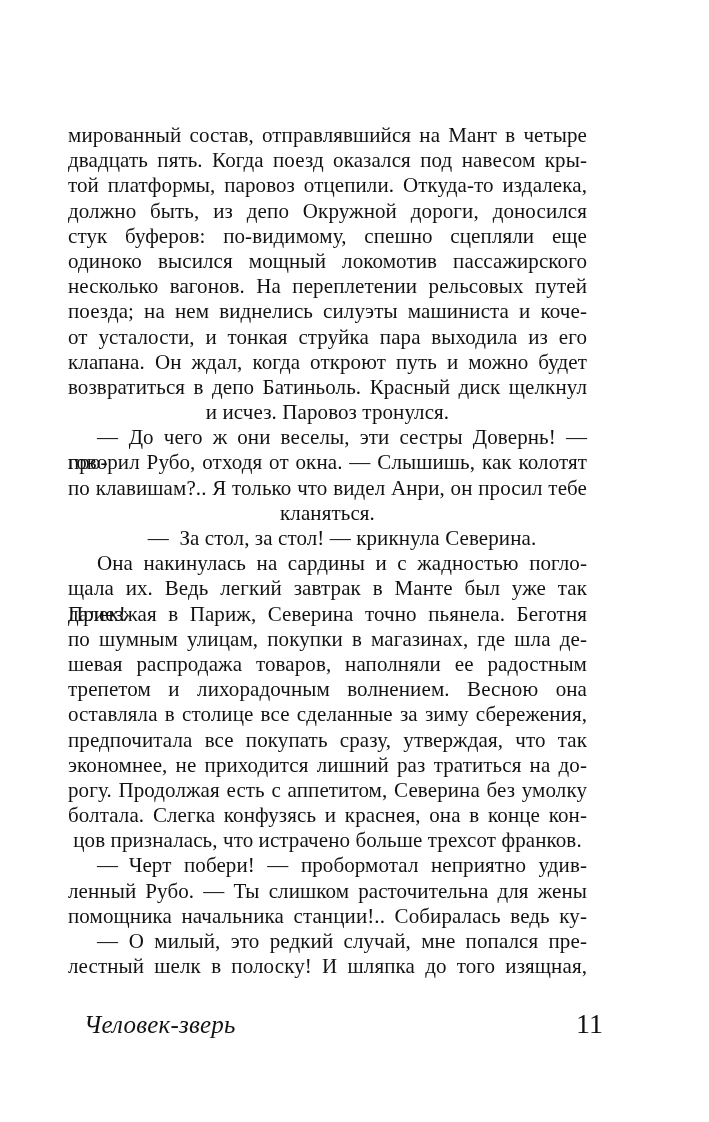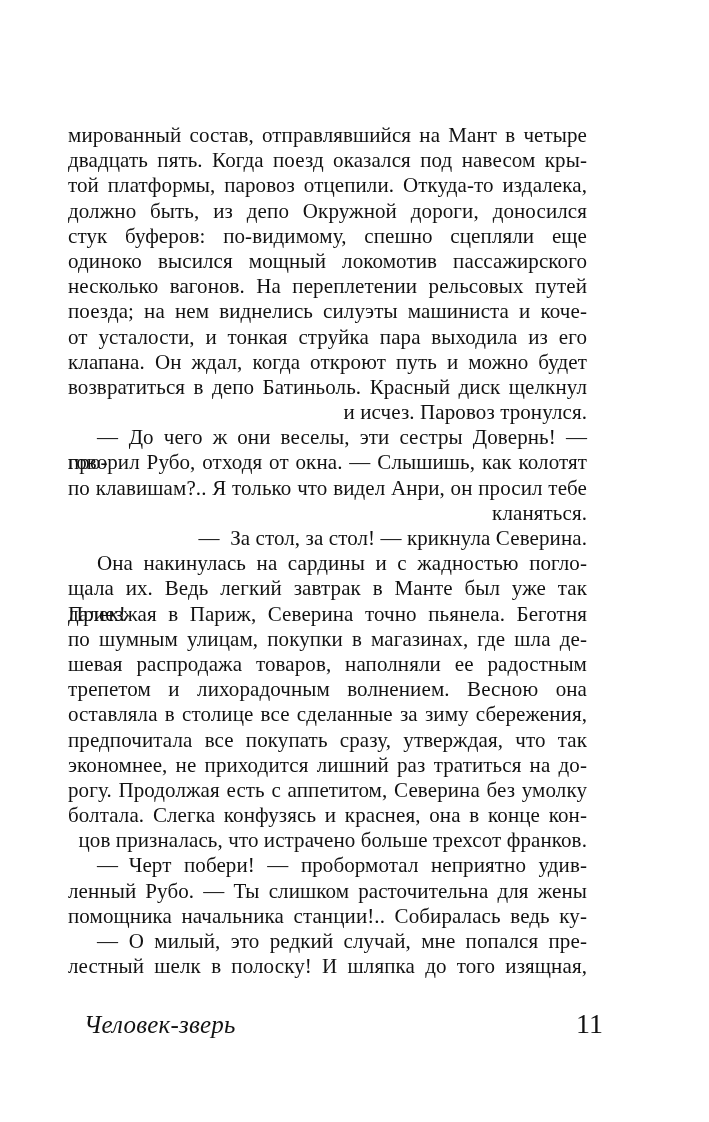--- a/index.html
+++ b/index.html
@@ -21,21 +21,21 @@
     left: 68px;
     top: 81px;
     width: 519px;
     margin-top: 42px;
   }
   .line {
     font-size: 21px;
     line-height: 25.2px;
     height: 25.2px;
     white-space: normal;
-    text-align: right;
+    text-align: center;
     letter-spacing: 0.1px;
   }
   .line.jfull {
     text-align: justify;
     text-align-last: justify;
   }
   .line.indent {
     text-indent: 29px;
   }
   .page-footer {

